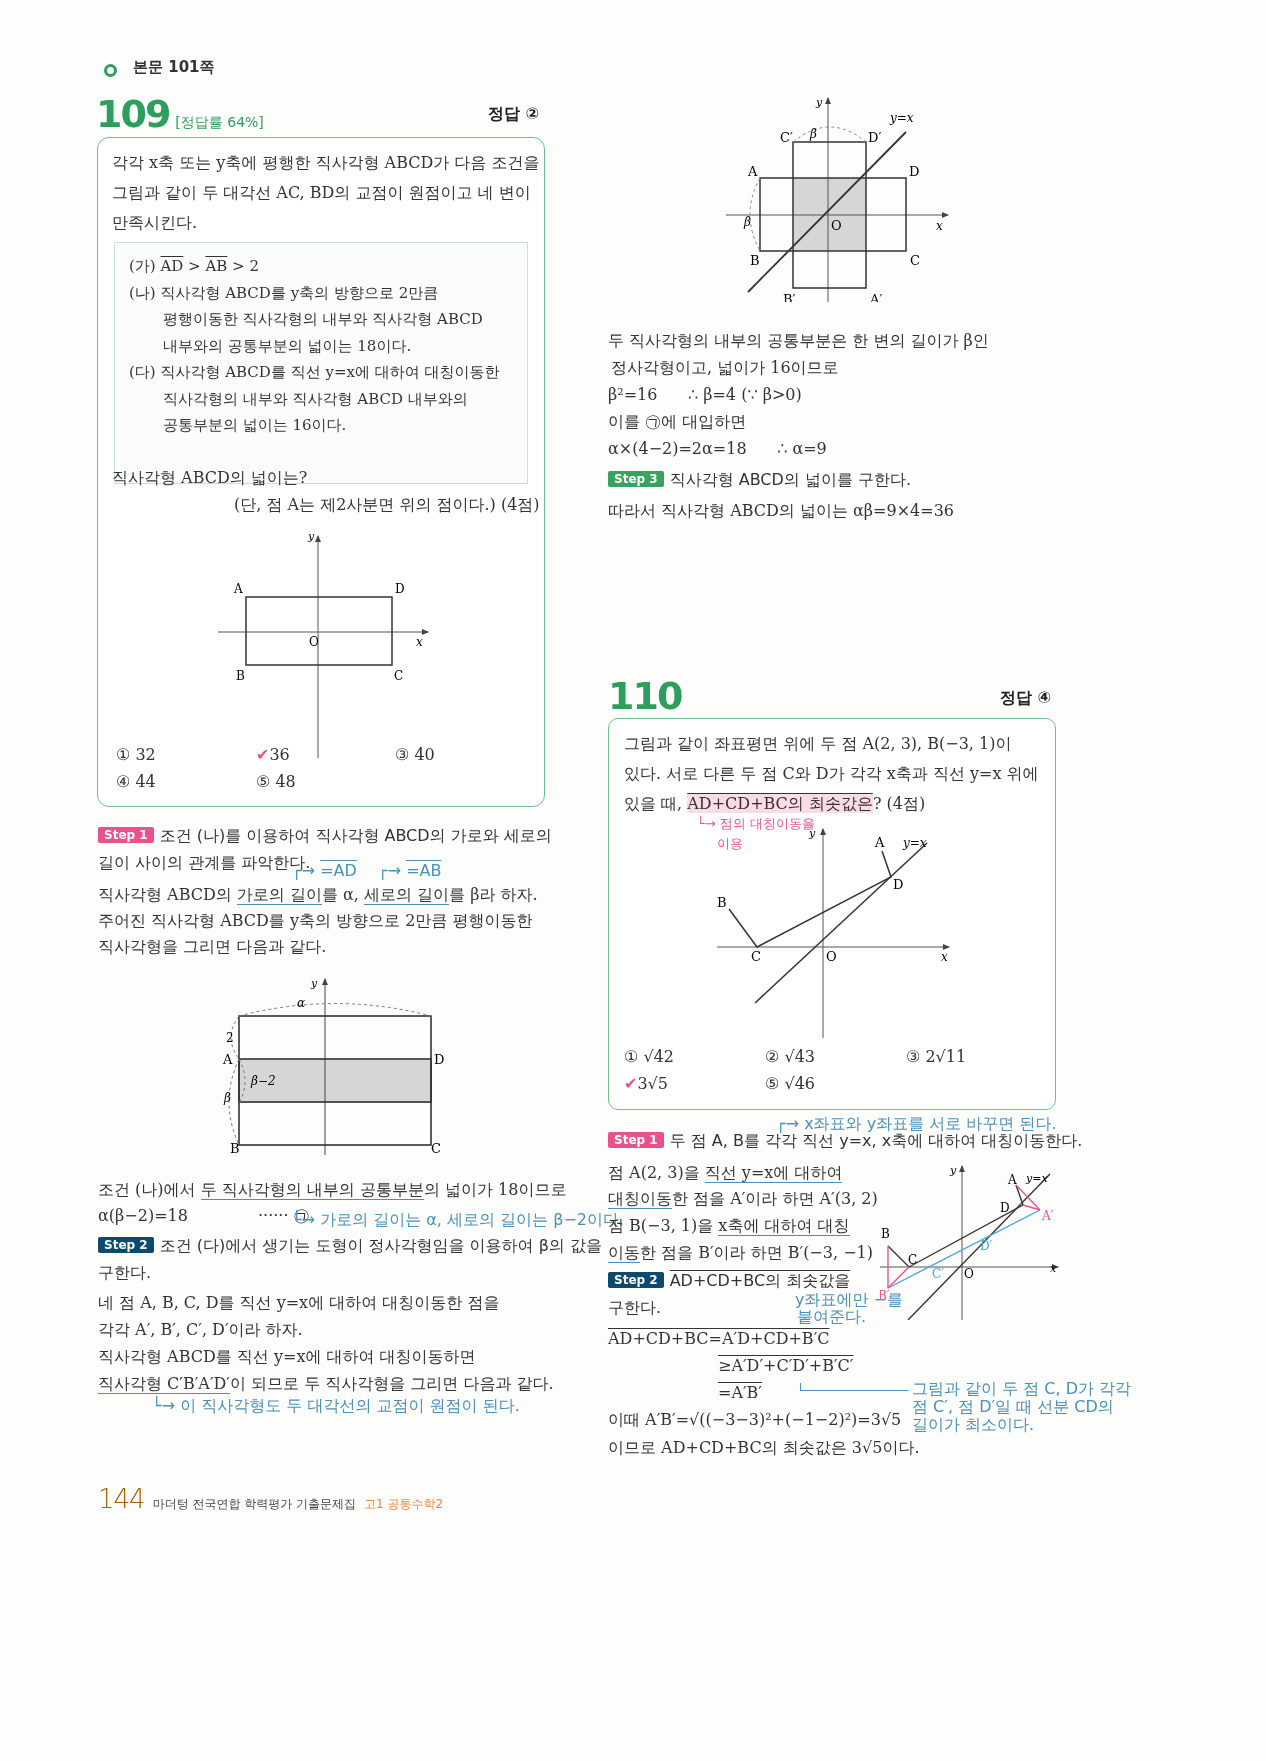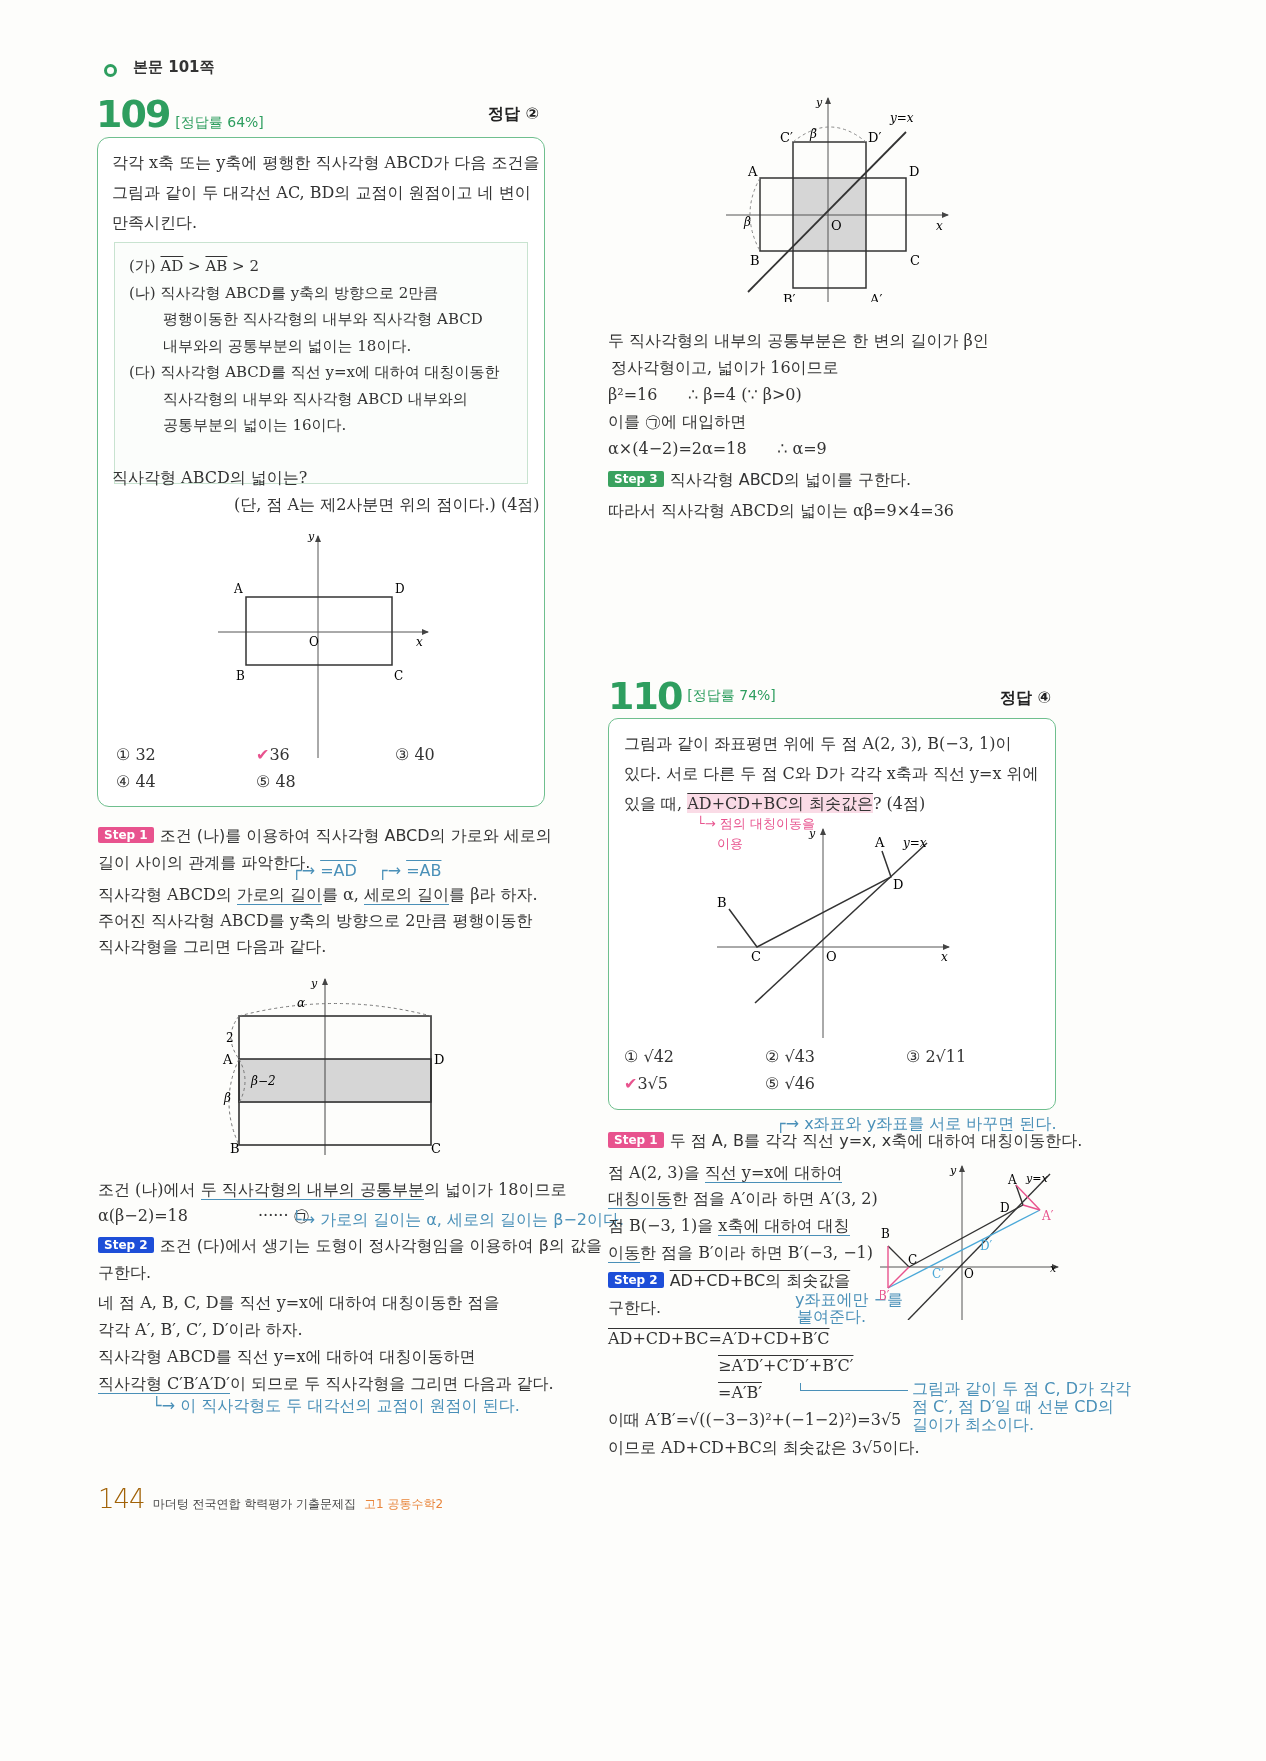--- a/index.html
+++ b/index.html
@@ -10,21 +10,21 @@
   .ref { left: 104px; top: 58px; font-size: 15px; font-weight: bold; color: #333; display: flex; align-items: flex-end; gap: 16px; }
   .ref .dot { width: 13px; height: 13px; border: 3px solid #2e9e5f; border-radius: 50%; display: inline-block; }
   .qnum { font-family: "DejaVu Sans", sans-serif; font-weight: bold; font-size: 38px; color: #2e9e5f; letter-spacing: -2px; }
   .rate { font-family: "DejaVu Sans", sans-serif; font-size: 14px; color: #2e9e5f; margin-left: 6px; }
   .answer { font-family: "DejaVu Sans", sans-serif; font-weight: bold; font-size: 16px; color: #222; }
   .qbox { border: 1.5px solid #6fbf8e; border-radius: 12px; background: #fff; }
   .cond { border: 1.5px solid #c8e3d0; background: #fbfdfb; }
   .line { font-size: 16px; line-height: 30px; white-space: nowrap; }
   .step { display: inline-block; font-family: "DejaVu Sans", sans-serif; font-size: 12px; font-weight: bold; color: #fff; padding: 1px 6px; border-radius: 2px; margin-right: 6px; vertical-align: 2px; }
   .s-pink { background: #e8538e; }
-  .s-blue { background: #1d4ed8; }
+  .s-blue { background: #0c4a6e; }
   .s-green { background: #3aa25f; }
   .steptitle { font-family: "DejaVu Sans", sans-serif; font-size: 16px; text-align: center; }
   .note-blue { font-family: "DejaVu Sans", sans-serif; font-size: 16px; color: #4a90b8; white-space: nowrap; }
   .note-pink { font-family: "DejaVu Sans", sans-serif; font-size: 13px; color: #e8538e; white-space: nowrap; }
   .choice { font-size: 16px; white-space: nowrap; }
   .ul-blue { border-bottom: 1.5px solid #4a90b8; }
   .hl-pink { background: #fadbe6; }
   .over { text-decoration: overline; }
   .footer-num { font-family: "DejaVu Sans", sans-serif; font-size: 26px; font-weight: 200; color: #a16207; letter-spacing: -1px; }
   .footer-txt { font-family: "DejaVu Sans", sans-serif; font-size: 12px; color: #444; }
@@ -177,21 +177,21 @@
 <div class="abs line" style="left:576px; top:353px;margin-left:35px;">정사각형이고, 넓이가 16이므로</div>
 <div class="abs line" style="left:608px; top:380px; white-space:pre;">β²=16      ∴ β=4 (∵ β&gt;0)</div>
 <div class="abs line" style="left:608px; top:407px;">이를 ㉠에 대입하면</div>
 <div class="abs line" style="left:608px; top:434px; white-space:pre;">α×(4−2)=2α=18      ∴ α=9</div>
 
 <div class="abs" style="left:608px; top:470px; white-space:nowrap;">
   <span class="step s-green">Step 3</span><span class="steptitle">직사각형 ABCD의 넓이를 구한다.</span>
 </div>
 <div class="abs line" style="left:608px; top:496px;">따라서 직사각형 ABCD의 넓이는 αβ=9×4=36</div>
 
-<div class="abs" style="left:608px; top:674px; display:flex; align-items:center;">
+<div class="abs" style="left:608px; top:674px; display:flex; align-items:flex-start;flex-direction:column;">
   <span class="qnum">110</span>
   <span class="rate">[정답률 74%]</span>
 </div>
 <div class="abs answer" style="left:1000px; top:688px;">정답 ④</div>
 
 <div class="abs qbox" style="left:608px; top:718px; width:448px; height:392px;border-radius:10px;">
   <div class="abs" style="left:15px; top:10px;">
     <div class="line">그림과 같이 좌표평면 위에 두 점 A(2, 3), B(−3, 1)이</div>
     <div class="line">있다. 서로 다른 두 점 C와 D가 각각 x축과 직선 y=x 위에</div>
     <div class="line"><span>있을 때, </span><span class="hl-pink over">AD+CD+BC의 최솟값은</span><span>? (4점)</span></div>

